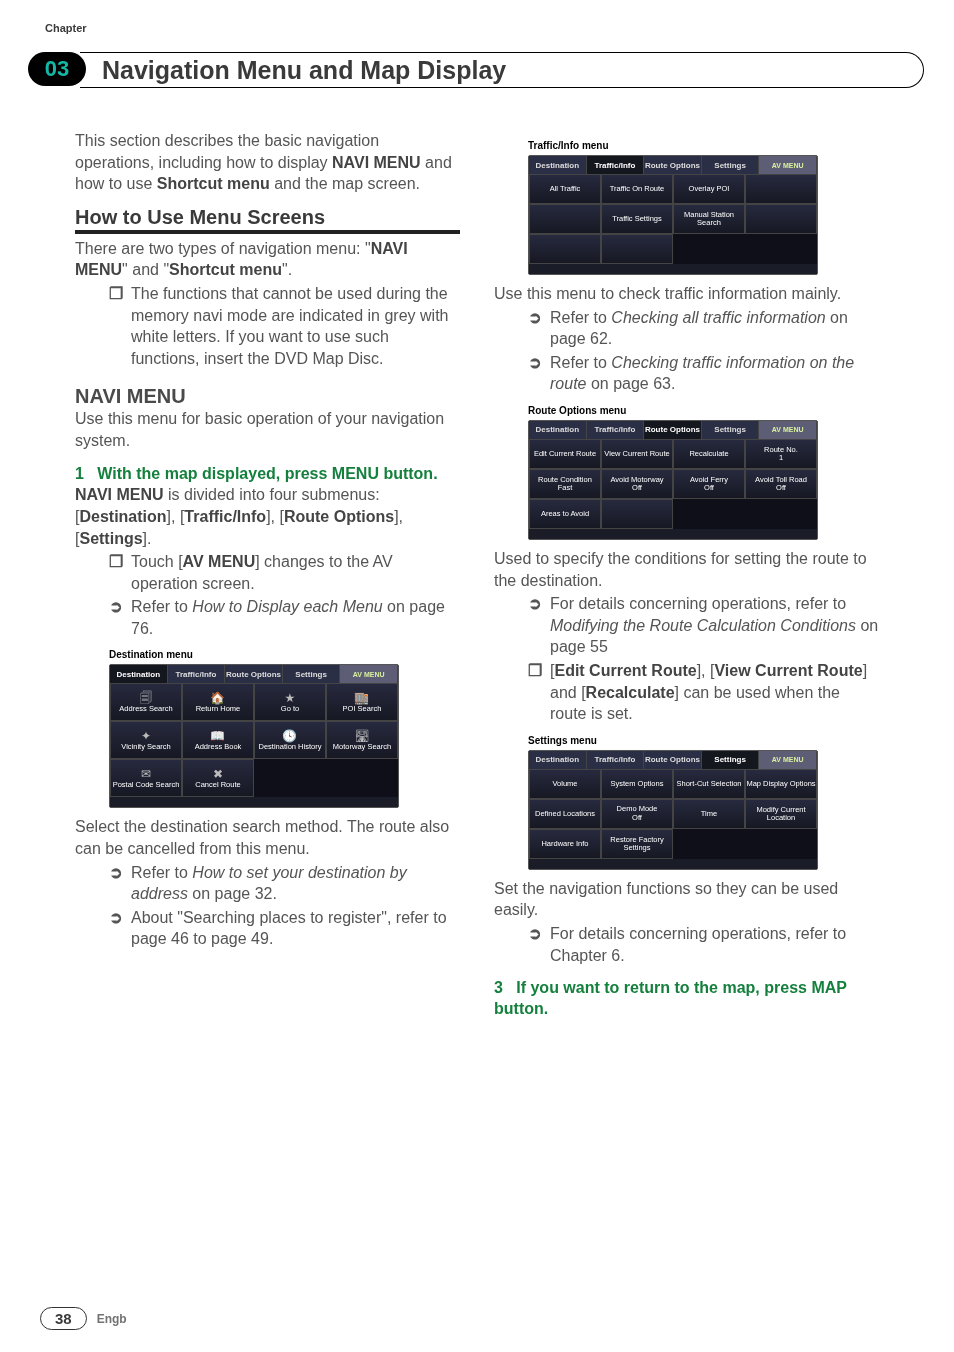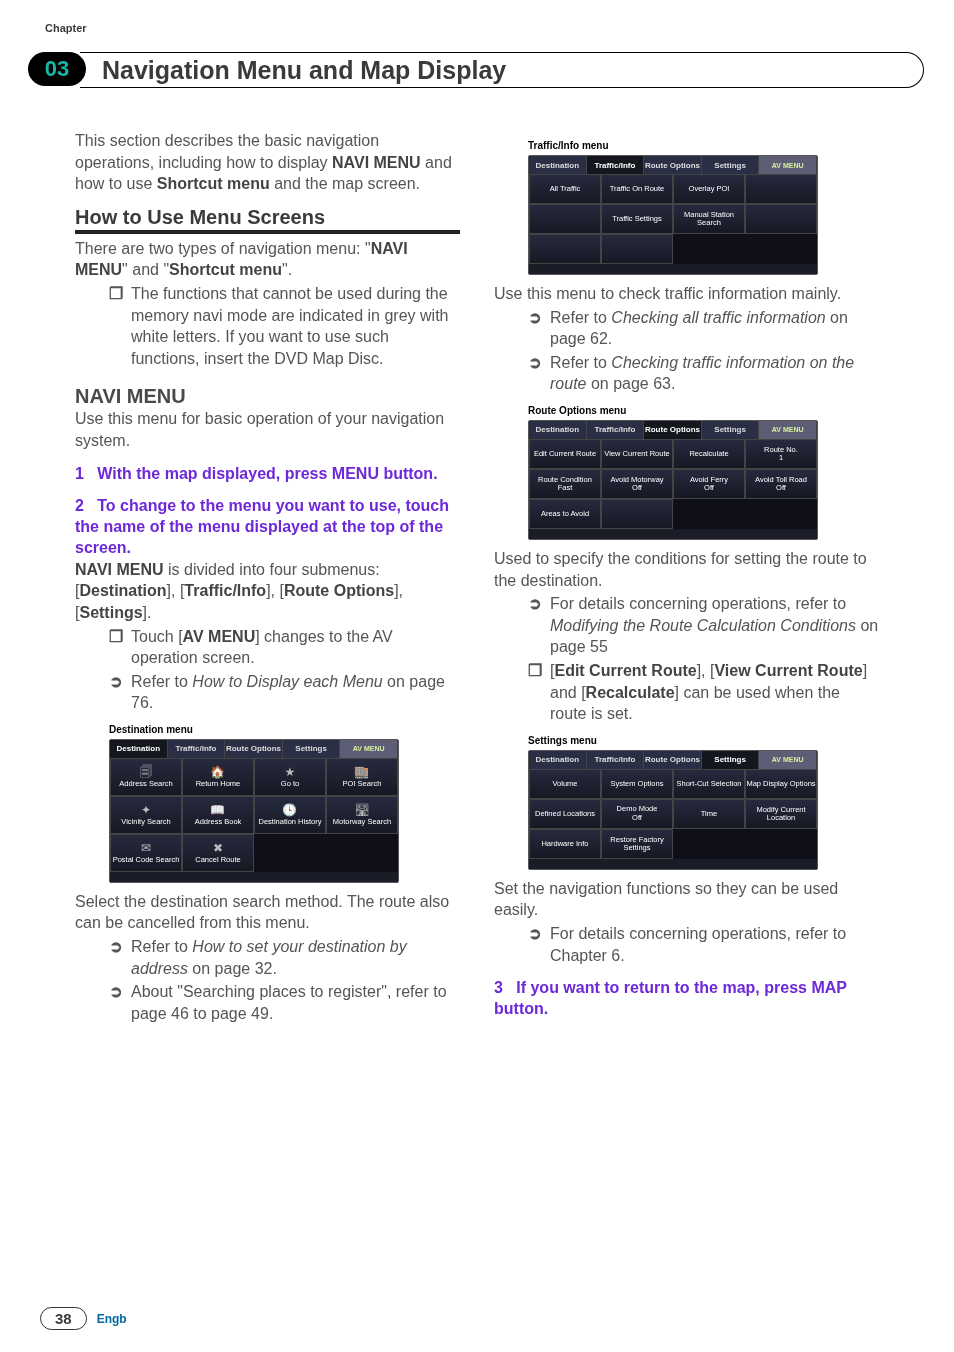--- a/index.html
+++ b/index.html
@@ -72,21 +72,21 @@
       font-family: Arial Black, Arial, sans-serif;
       margin-top: 11px;
     }
     .under-h1 { border-bottom: 4px solid #222; margin-bottom: 4px; padding-bottom: 1px;}
     .h2 {
       font-size: 20px;
       font-weight: 900;
       margin-top: 16px;
       color: #4a4a4a;
     }
-    .step-bold { font-size: 16px; font-weight: bold; margin-top: 12px; line-height: 1.3; color:#6d28d9;}
+    .step-bold { font-size: 16px; font-weight: bold; margin-top: 12px; line-height: 1.3; color:#15803d;}
     .indent { margin-left: 34px; }
     .bullet-row { display: flex; gap: 8px; font-size: 16px; line-height: 1.35; margin-top: 2px; color:#555;}
     .bullet-ico { width: 14px; flex:none; text-align:center; font-weight:bold;}
     .caption { font-size: 10px; font-weight: bold; margin-top: 10px; margin-bottom: 4px; color:#000000;}
     .italic { font-style: italic; }
     .strong { font-weight: bold; color:#444; }
     .page-badge {
       position: absolute;
       bottom: 22px;
       left: 40px;
@@ -94,21 +94,21 @@
       align-items: center;
       gap: 10px;
     }
     .page-num {
       border: 1.5px solid #333;
       border-radius: 14px;
       padding: 2px 14px;
       font-size: 15px;
       font-weight: bold;
     }
-    .lang { font-size: 12px; font-weight: bold; color:#0369a1;}
+    .lang { font-size: 12px; font-weight: bold; color:#737373;}
 
     
     .shot {
       border: 1px solid #555;
       background: #0e0f18;
       color: #fff;
       font-size: 9px;
       width: 290px;
       border-radius: 2px;
       overflow: hidden;
@@ -165,21 +165,20 @@
     <div class="bullet-row indent">
       <div class="bullet-ico">❐</div>
       <div>The functions that cannot be used during the memory navi mode are indicated in grey with white letters. If you want to use such functions, insert the DVD Map Disc.</div>
     </div>
 
     <div class="h2">NAVI MENU</div>
     <p class="body-p">Use this menu for basic operation of your navigation system.</p>
 
     <p class="step-bold"><span>1</span>&nbsp;&nbsp;&nbsp;<span>With the map displayed, press MENU button.</span></p>
 
-    <p class="step-bold"><span>2</span>&nbsp;&nbsp;&nbsp;<span>To change to the menu you want to use, touch the name of the menu displayed at the top of the screen.</span></p>
 
     <p class="body-p">
       <span class="strong">NAVI MENU</span><span> is divided into four submenus: [</span><span class="strong">Destination</span><span>], [</span><span class="strong">Traffic/Info</span><span>], [</span><span class="strong">Route Options</span><span>], [</span><span class="strong">Settings</span><span>].</span>
     </p>
     <div class="bullet-row indent">
       <div class="bullet-ico">❐</div>
       <div><span>Touch [</span><span class="strong">AV MENU</span><span>] changes to the AV operation screen.</span></div>
     </div>
     <div class="bullet-row indent">
       <div class="bullet-ico">➲</div>

